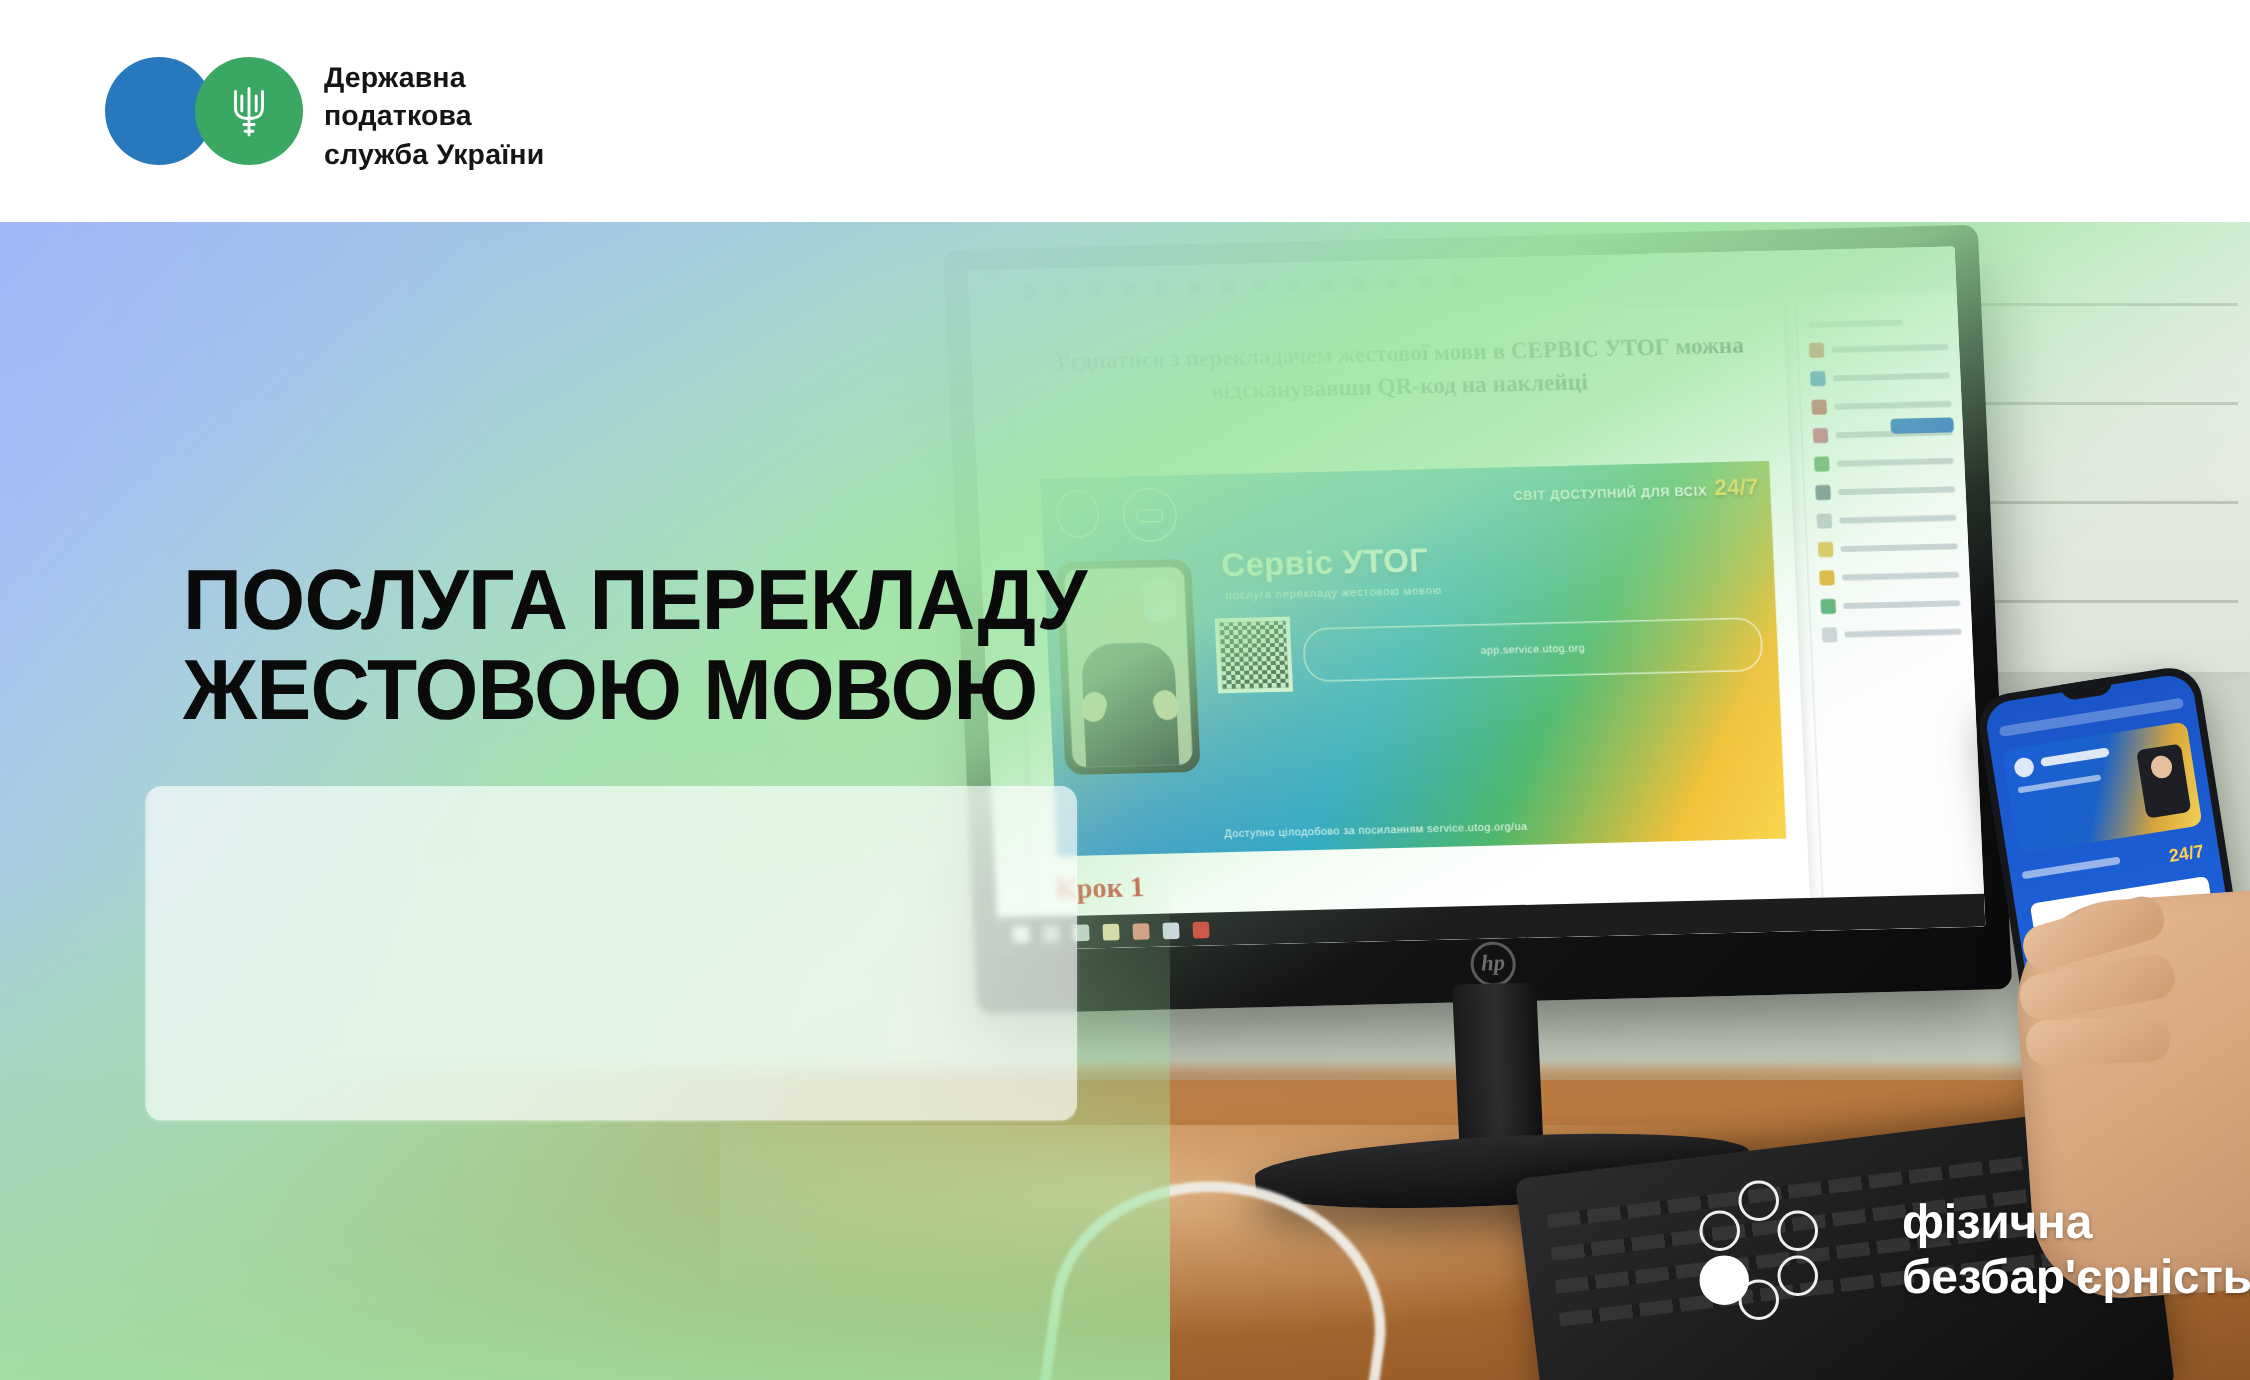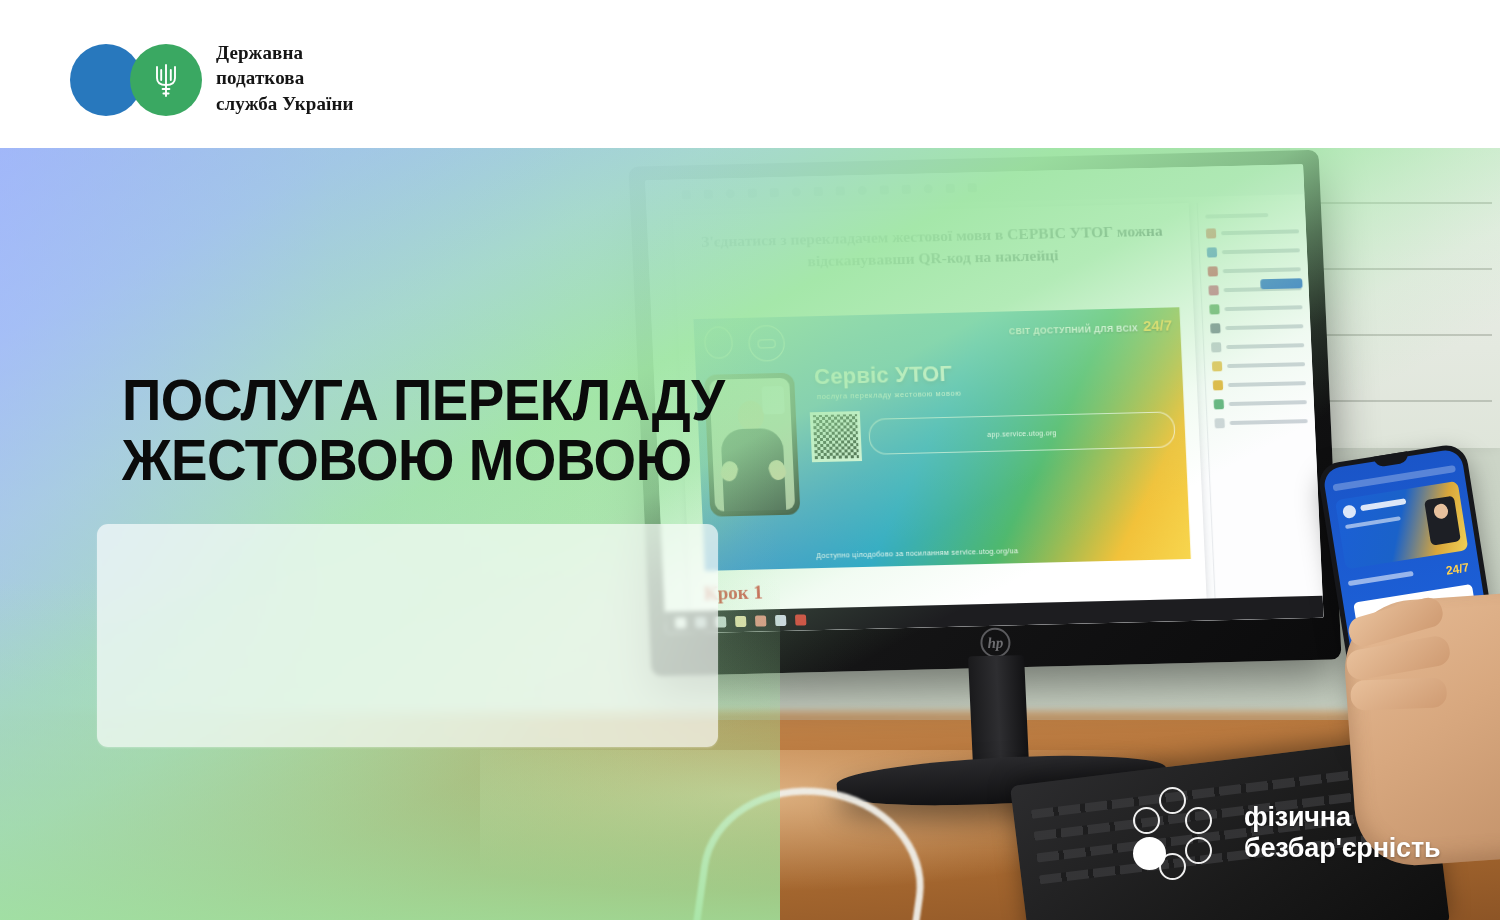--- a/index.html
+++ b/index.html
@@ -10,21 +10,21 @@
     font-family:"Liberation Sans","DejaVu Sans",sans-serif;
     -webkit-font-smoothing:antialiased;
   }
   .poster{position:relative;width:1500px;height:920px;overflow:hidden;background:#fff;}
 
   
   .header{
     position:absolute;left:0;top:0;width:1500px;height:148px;
     background:#ffffff;z-index:40;
   }
-  .brand{position:absolute;left:70px;top:38px;display:flex;align-items:flex-end;font-family:Liberation Serif, serif;}
+  .brand{position:absolute;left:70px;top:38px;display:flex;align-items:flex-start;}
   .brand-marks{position:relative;width:132px;height:72px;flex:none;}
   .mark{position:absolute;top:0;width:72px;height:72px;border-radius:50%;}
   .mark-blue{left:0;background:#2878bd;}
   .mark-green{left:60px;background:#3aa862;display:flex;align-items:center;justify-content:center;}
   .trident{width:26px;height:40px;display:block;}
   .brand-text{
     margin-left:14px;padding-top:2px;
     font-size:19px;line-height:1.33;font-weight:700;color:#151515;
     letter-spacing:0.1px;white-space:pre;
   }
@@ -289,22 +289,22 @@
     white-space:pre-line;letter-spacing:-0.2px;
   }
 
   
   .bf{position:absolute;left:1133px;top:787px;display:flex;align-items:center;gap:17px;z-index:35;}
   .bf-dots{position:relative;width:94px;height:92px;flex:none;}
   .bf-dots span{position:absolute;width:27px;height:27px;border-radius:50%;
     border:2px solid rgba(255,255,255,.93);box-sizing:border-box;}
   .bf-dots span.fill{background:#ffffff;border-color:#ffffff;width:33px;height:33px;}
   .bf-text{
-    color:#fff;font-size:27px;line-height:1.16;font-weight:800;letter-spacing:-.2px;
-    white-space:pre-line;text-shadow:0 1px 3px rgba(0,0,0,.35);
+    color:#fff;font-size:32px;line-height:1.16;font-weight:800;letter-spacing:-.2px;
+    white-space:pre-line;text-shadow:0 1px 3px rgba(0,0,0,.35);margin-left:24px;
   }
 </style>
 </head>
 <body>
 
 <div class="poster">
 
   <div class="header">
     <div class="brand">
       <div class="brand-marks">

